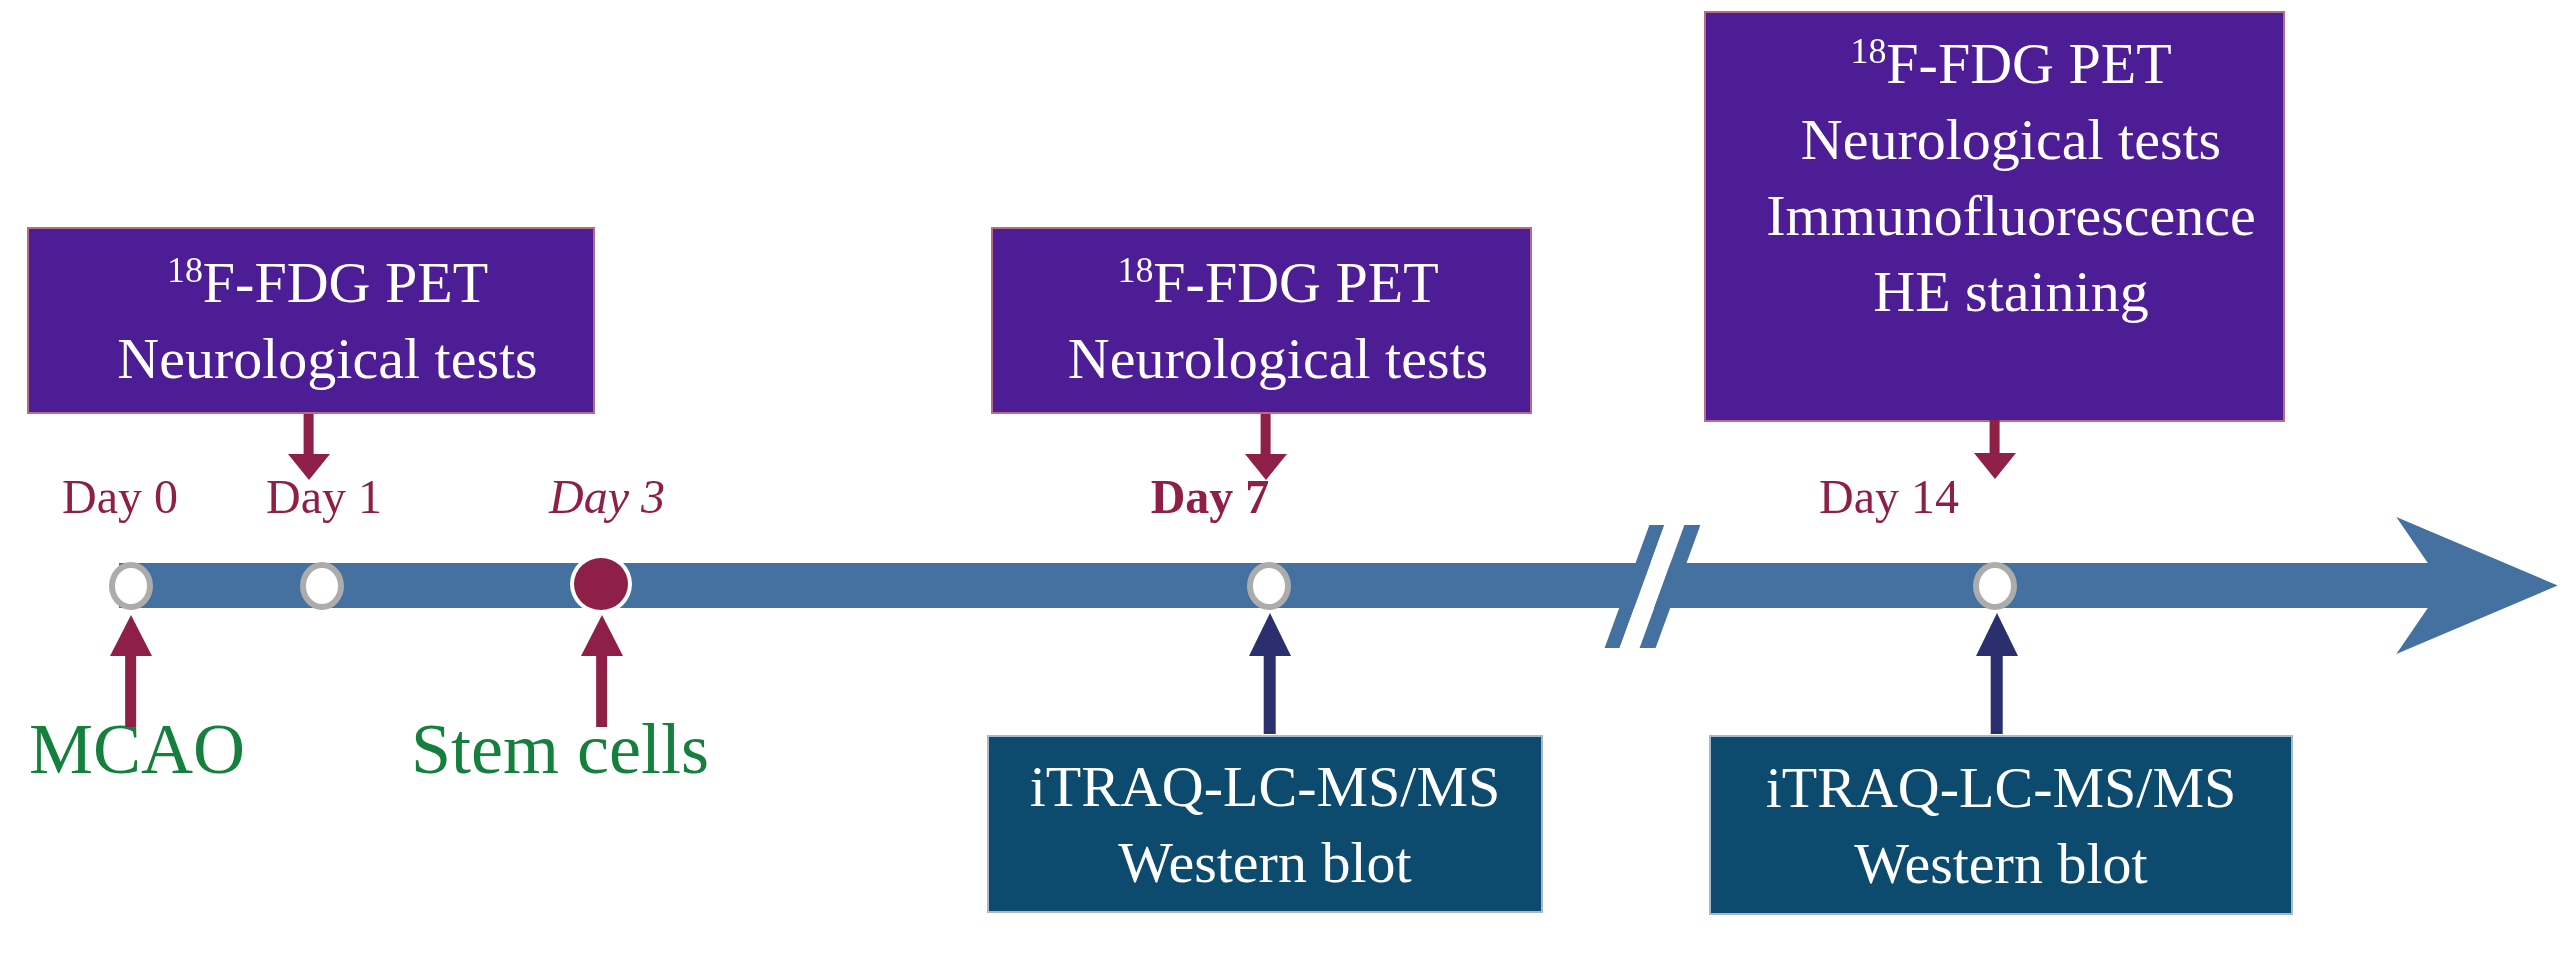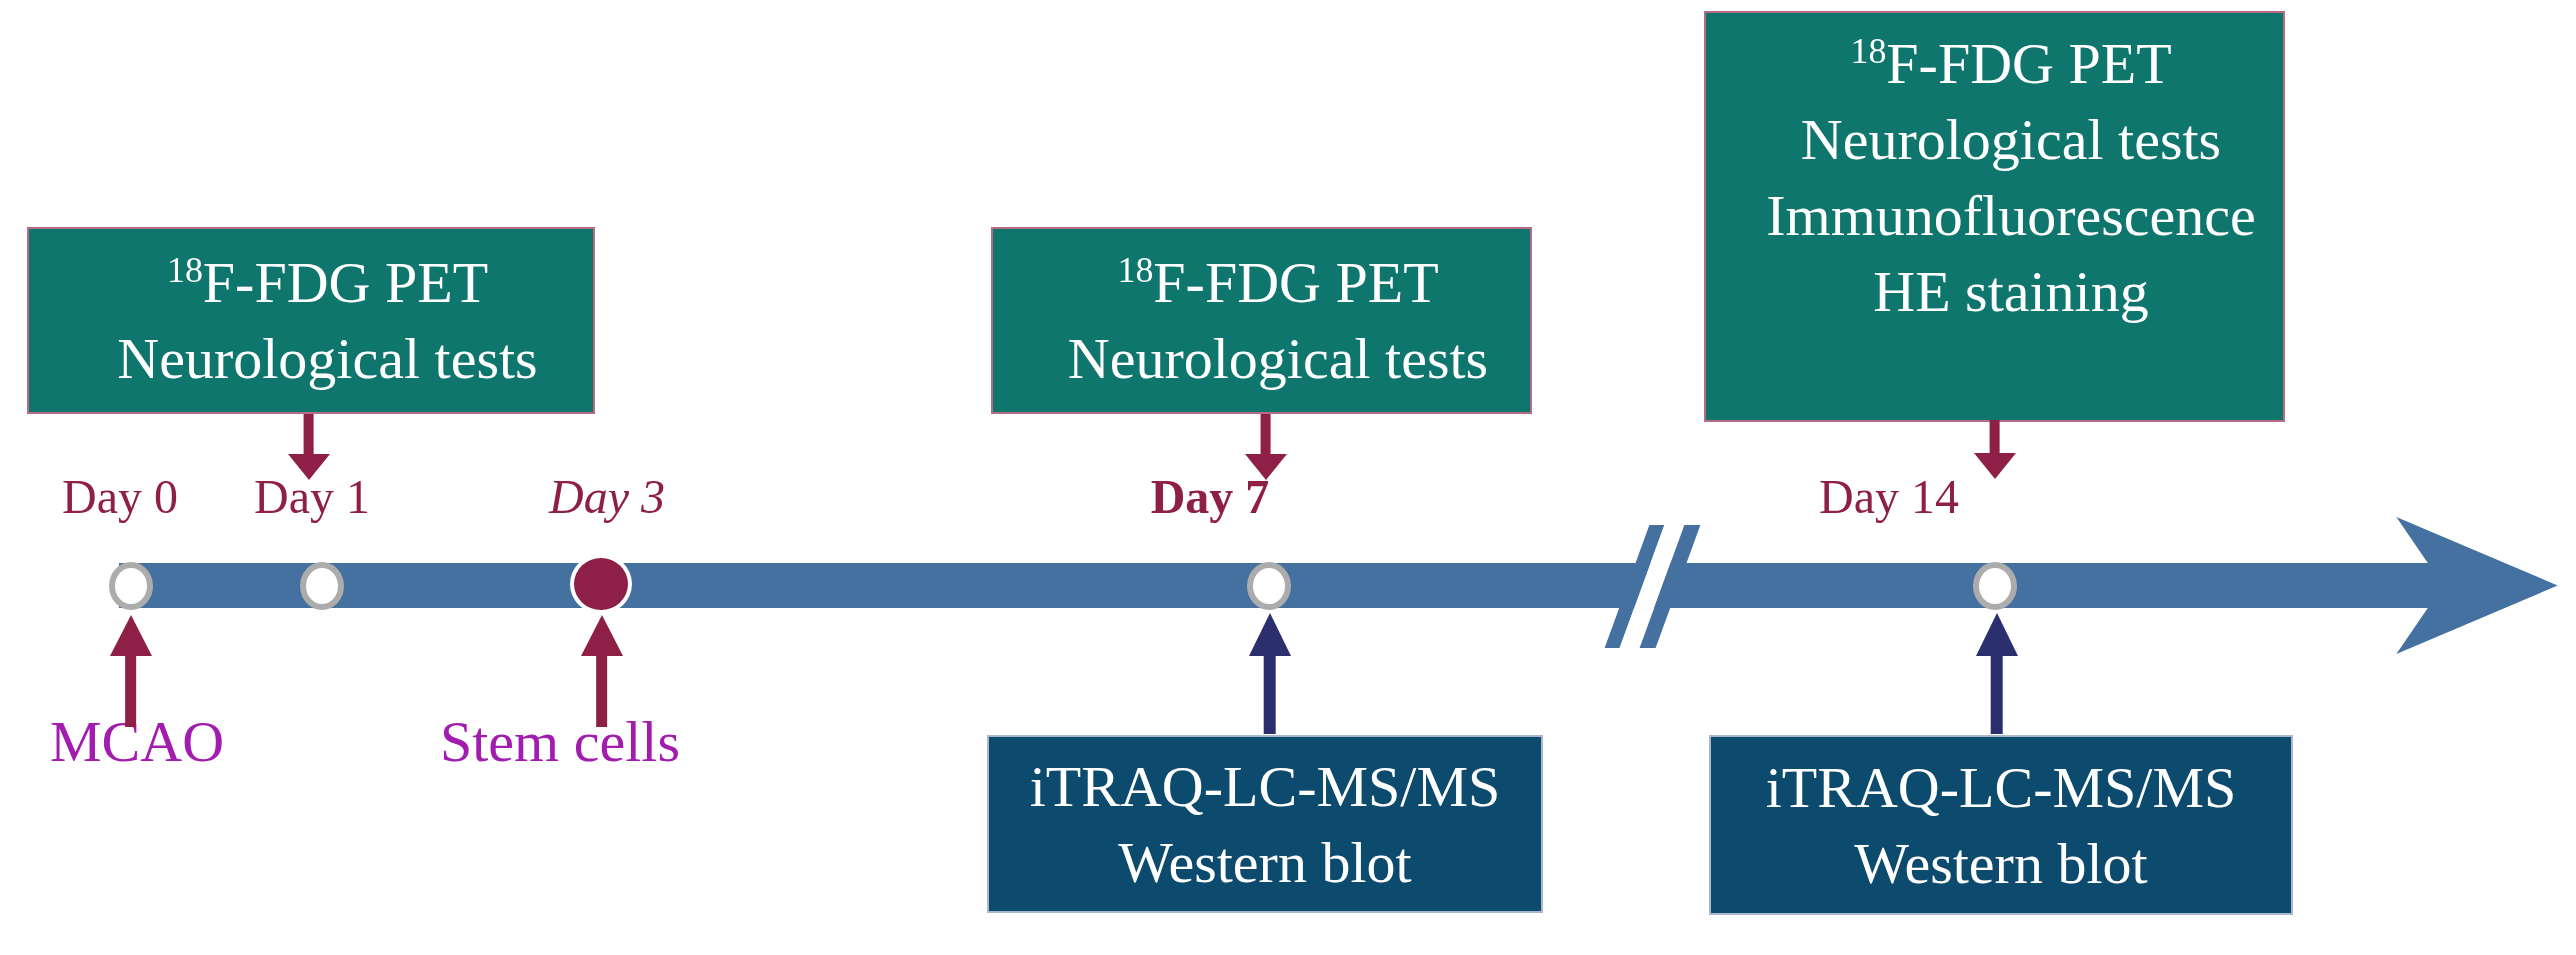--- a/index.html
+++ b/index.html
@@ -12,21 +12,21 @@
     font-family: "Liberation Serif", "DejaVu Serif", serif;
   }
 
   
   .box {
     position: absolute;
     color: #ffffff;
     text-align: center;
     box-sizing: border-box;
   }
-  .box.maroon { background: #0f766e; border: 2.7px solid #b86c84; padding-left: 33px; }
+  .box.maroon { background: #4c1d95; border: 2.7px solid #b86c84; padding-left: 33px; }
   .box.navy   { background: #0c4a6e; border: 2.7px solid #a9b8cd; }
   .box-line {
     line-height: 76px;
     font-size: 58px;
     white-space: nowrap;
   }
   .box-line sup {
     font-size: 0.62em;
     vertical-align: super;
     line-height: 0;
@@ -86,31 +86,31 @@
   .day-label {
     position: absolute;
     top: 469px;
     height: 63px;
     font-size: 48px;
     color: #8E1F47;
     white-space: nowrap;
     transform: translateX(-50%);
   }
   #label-day0  { left: 120px; }
-  #label-day1  { left: 312px; }
+  #label-day1  { left: 324px; }
   #label-day3  { left: 607px; font-style: italic; }
   #label-day7  { left: 1210px; font-weight: bold; }
   #label-day14 { left: 1889px; }
 
   
   .below-label {
     position: absolute;
     top: 708px;
-    font-size: 58px;
-    color: #a21caf;
+    font-size: 72px;
+    color: #15803d;
     white-space: nowrap;
     transform: translateX(-50%);
   }
   #label-mcao { left: 137px; }
   #label-stemcells { left: 560px; }
 
   
   .arrow { position: absolute; z-index: 2; }
   .arrow .stem { position: absolute; left: 50%; transform: translateX(-50%); }
   .arrow .head { position: absolute; left: 50%; transform: translateX(-50%); width: 0; height: 0; }

